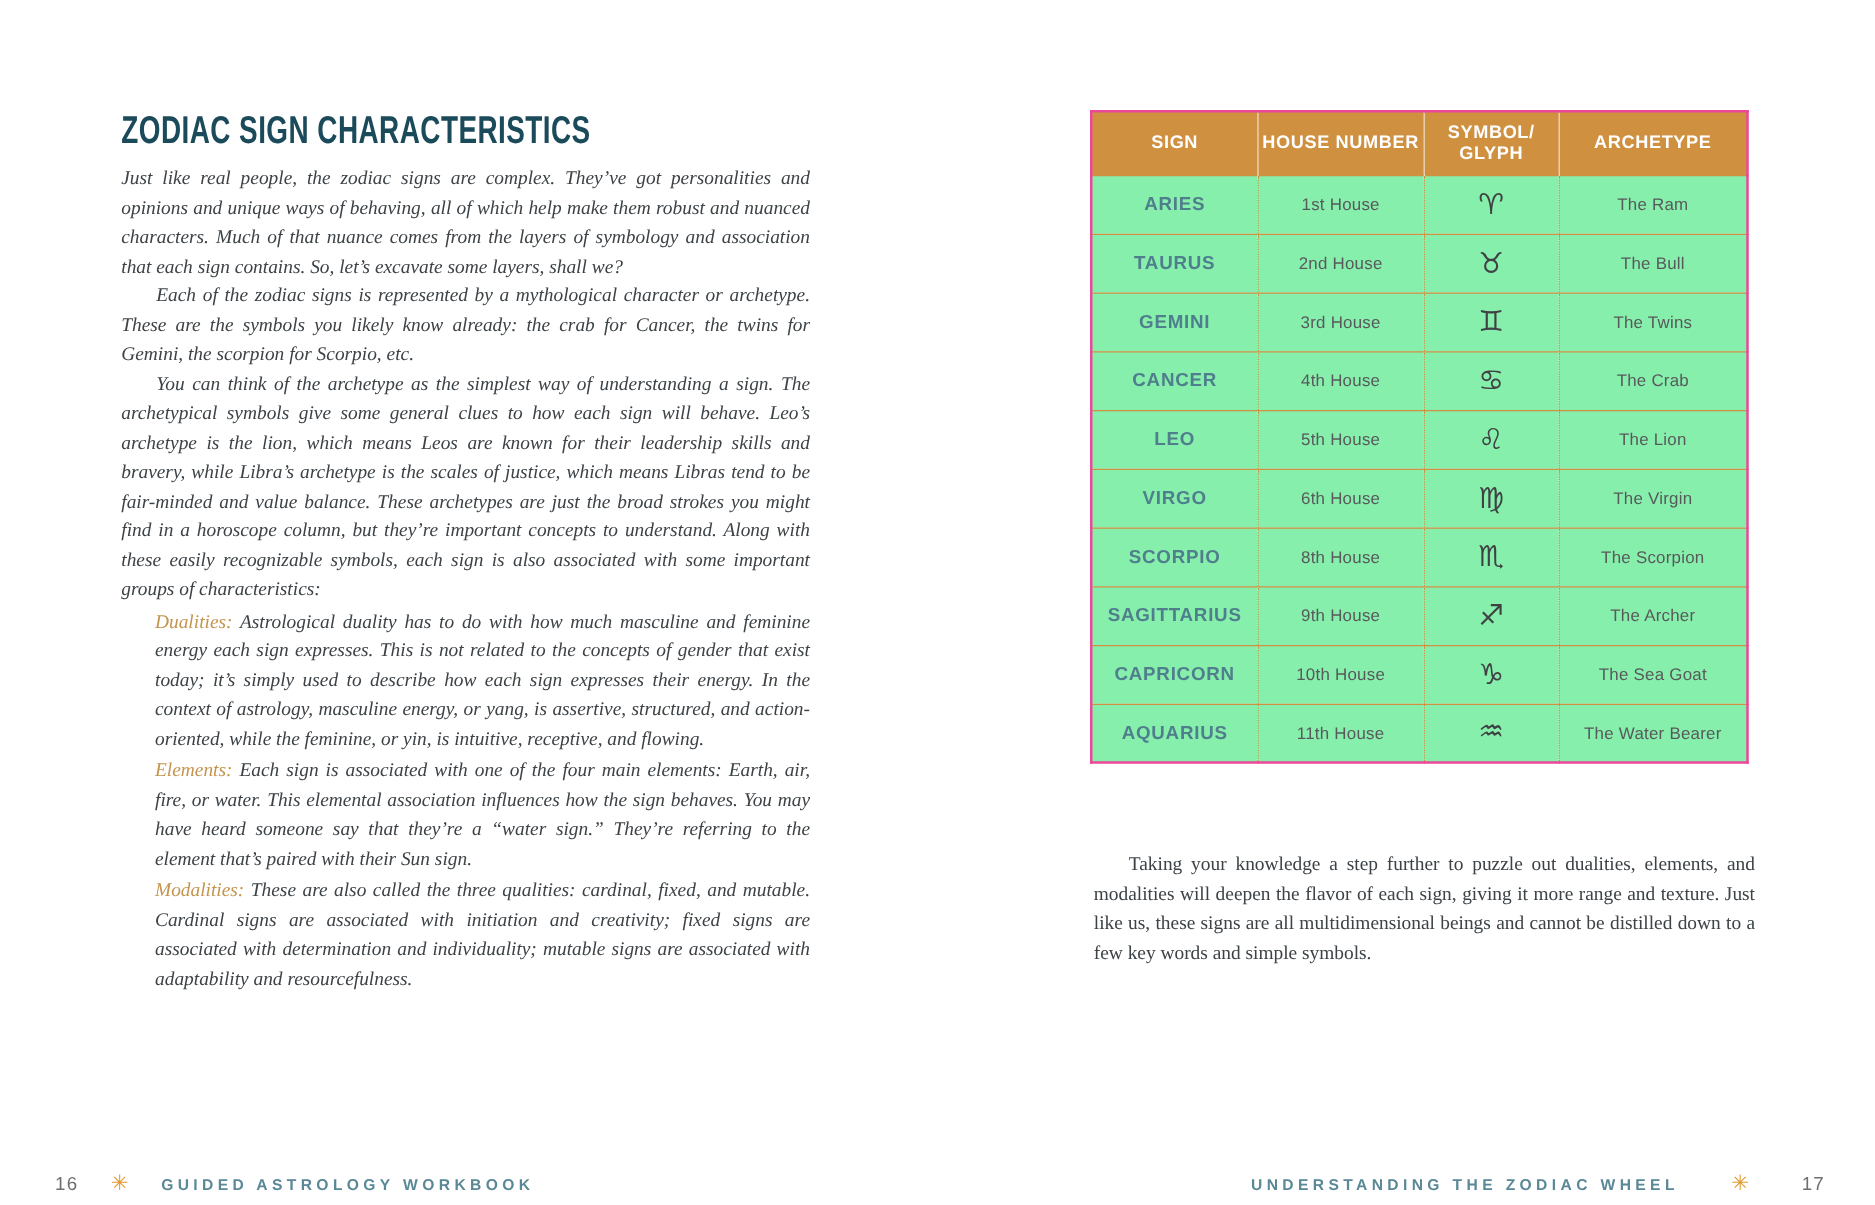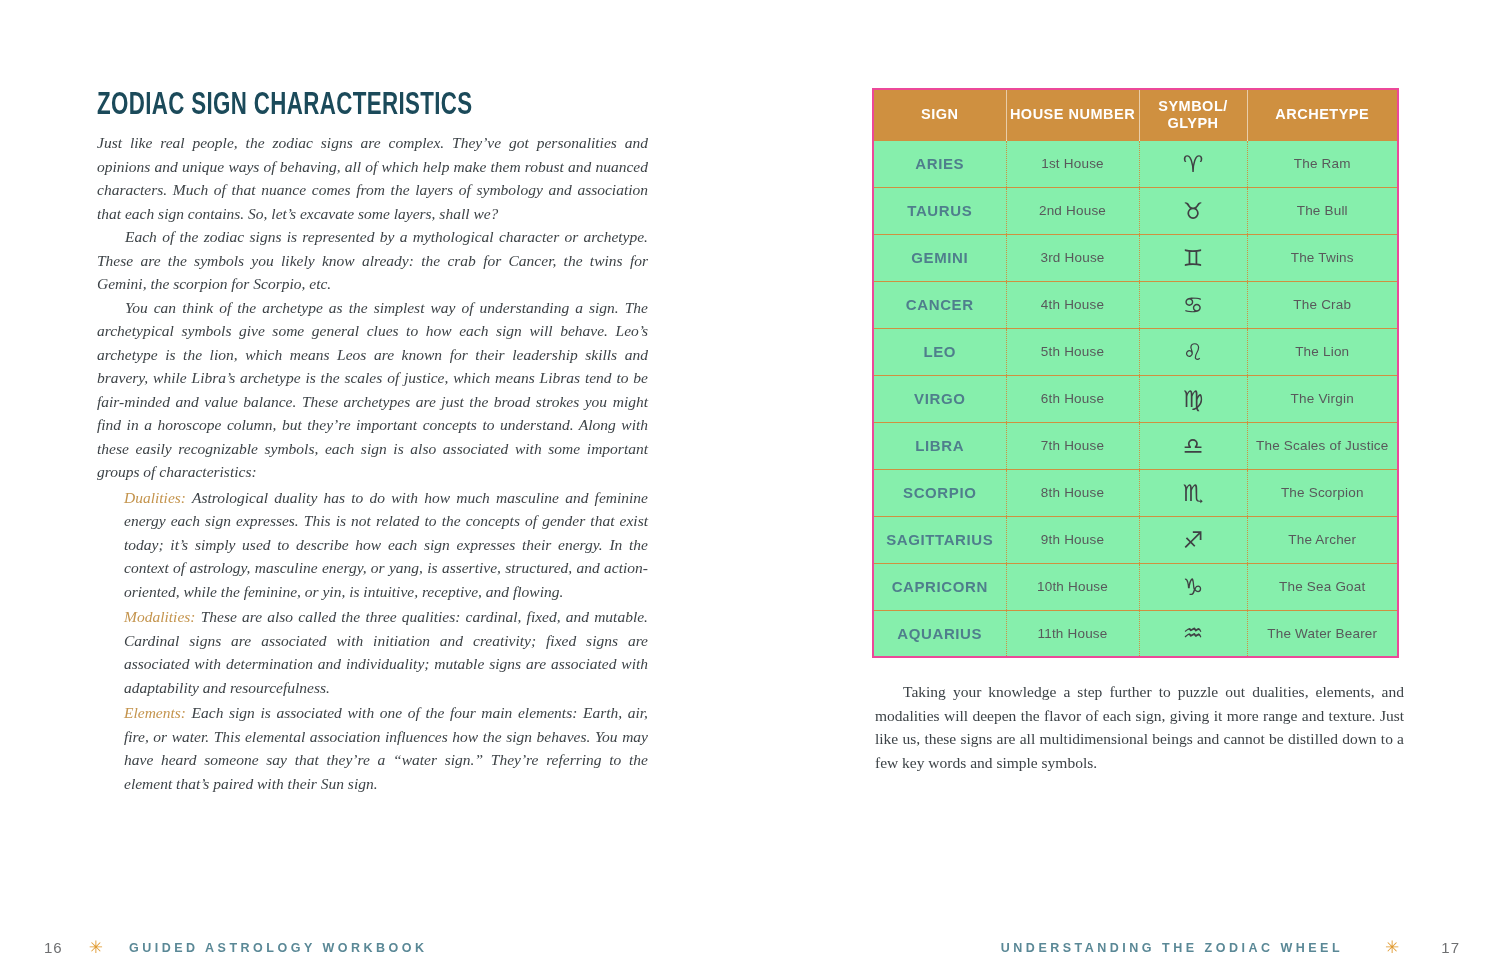--- a/index.html
+++ b/index.html
@@ -72,22 +72,22 @@
 </head>
 <body>
 
 <div class="left-col">
   <div class="page-title">ZODIAC SIGN CHARACTERISTICS</div>
   <div class="body-text">
     <p>Just like real people, the zodiac signs are complex. They’ve got personalities and opinions and unique ways of behaving, all of which help make them robust and nuanced characters. Much of that nuance comes from the layers of symbology and association that each sign contains. So, let’s excavate some layers, shall we?</p>
     <p class="indent">Each of the zodiac signs is represented by a mythological character or archetype. These are the symbols you likely know already: the crab for Cancer, the twins for Gemini, the scorpion for Scorpio, etc.</p>
     <p class="indent">You can think of the archetype as the simplest way of understanding a sign. The archetypical symbols give some general clues to how each sign will behave. Leo’s archetype is the lion, which means Leos are known for their leadership skills and bravery, while Libra’s archetype is the scales of justice, which means Libras tend to be fair-minded and value balance. These archetypes are just the broad strokes you might find in a horoscope column, but they’re important concepts to understand. Along with these easily recognizable symbols, each sign is also associated with some important groups of characteristics:</p>
     <p class="section"><span class="section-label">Dualities:</span><span> Astrological duality has to do with how much masculine and feminine energy each sign expresses. This is not related to the concepts of gender that exist today; it’s simply used to describe how each sign expresses their energy. In the context of astrology, masculine energy, or yang, is assertive, structured, and action-oriented, while the feminine, or yin, is intuitive, receptive, and flowing.</span></p>
+    <p class="section"><span class="section-label">Elements:</span><span> Each sign is associated with one of the four main elements: Earth, air, fire, or water. This elemental association influences how the sign behaves. You may have heard someone say that they’re a “water sign.” They’re referring to the element that’s paired with their Sun sign.</span></p>
     <p class="section"><span class="section-label">Modalities:</span><span> These are also called the three qualities: cardinal, fixed, and mutable. Cardinal signs are associated with initiation and creativity; fixed signs are associated with determination and individuality; mutable signs are associated with adaptability and resourcefulness.</span></p>
-    <p class="section"><span class="section-label">Elements:</span><span> Each sign is associated with one of the four main elements: Earth, air, fire, or water. This elemental association influences how the sign behaves. You may have heard someone say that they’re a “water sign.” They’re referring to the element that’s paired with their Sun sign.</span></p>
   </div>
 </div>
 
 <table class="zodiac-table">
   <colgroup>
       <col class="c1">
       <col class="c2">
       <col class="c3">
       <col class="c4">
     </colgroup>
@@ -131,26 +131,20 @@
       <td class="c-glyph">♌</td>
       <td class="c-arch">The Lion</td>
     </tr>
     <tr>
       <td class="c-sign">VIRGO</td>
       <td class="c-house">6th House</td>
       <td class="c-glyph">♍</td>
       <td class="c-arch">The Virgin</td>
     </tr>
     <tr>
-      <td class="c-sign">LIBRA</td>
-      <td class="c-house">7th House</td>
-      <td class="c-glyph">♎</td>
-      <td class="c-arch">The Scales of Justice</td>
-    </tr>
-    <tr>
       <td class="c-sign">SCORPIO</td>
       <td class="c-house">8th House</td>
       <td class="c-glyph">♏</td>
       <td class="c-arch">The Scorpion</td>
     </tr>
     <tr>
       <td class="c-sign">SAGITTARIUS</td>
       <td class="c-house">9th House</td>
       <td class="c-glyph">♐</td>
       <td class="c-arch">The Archer</td>

